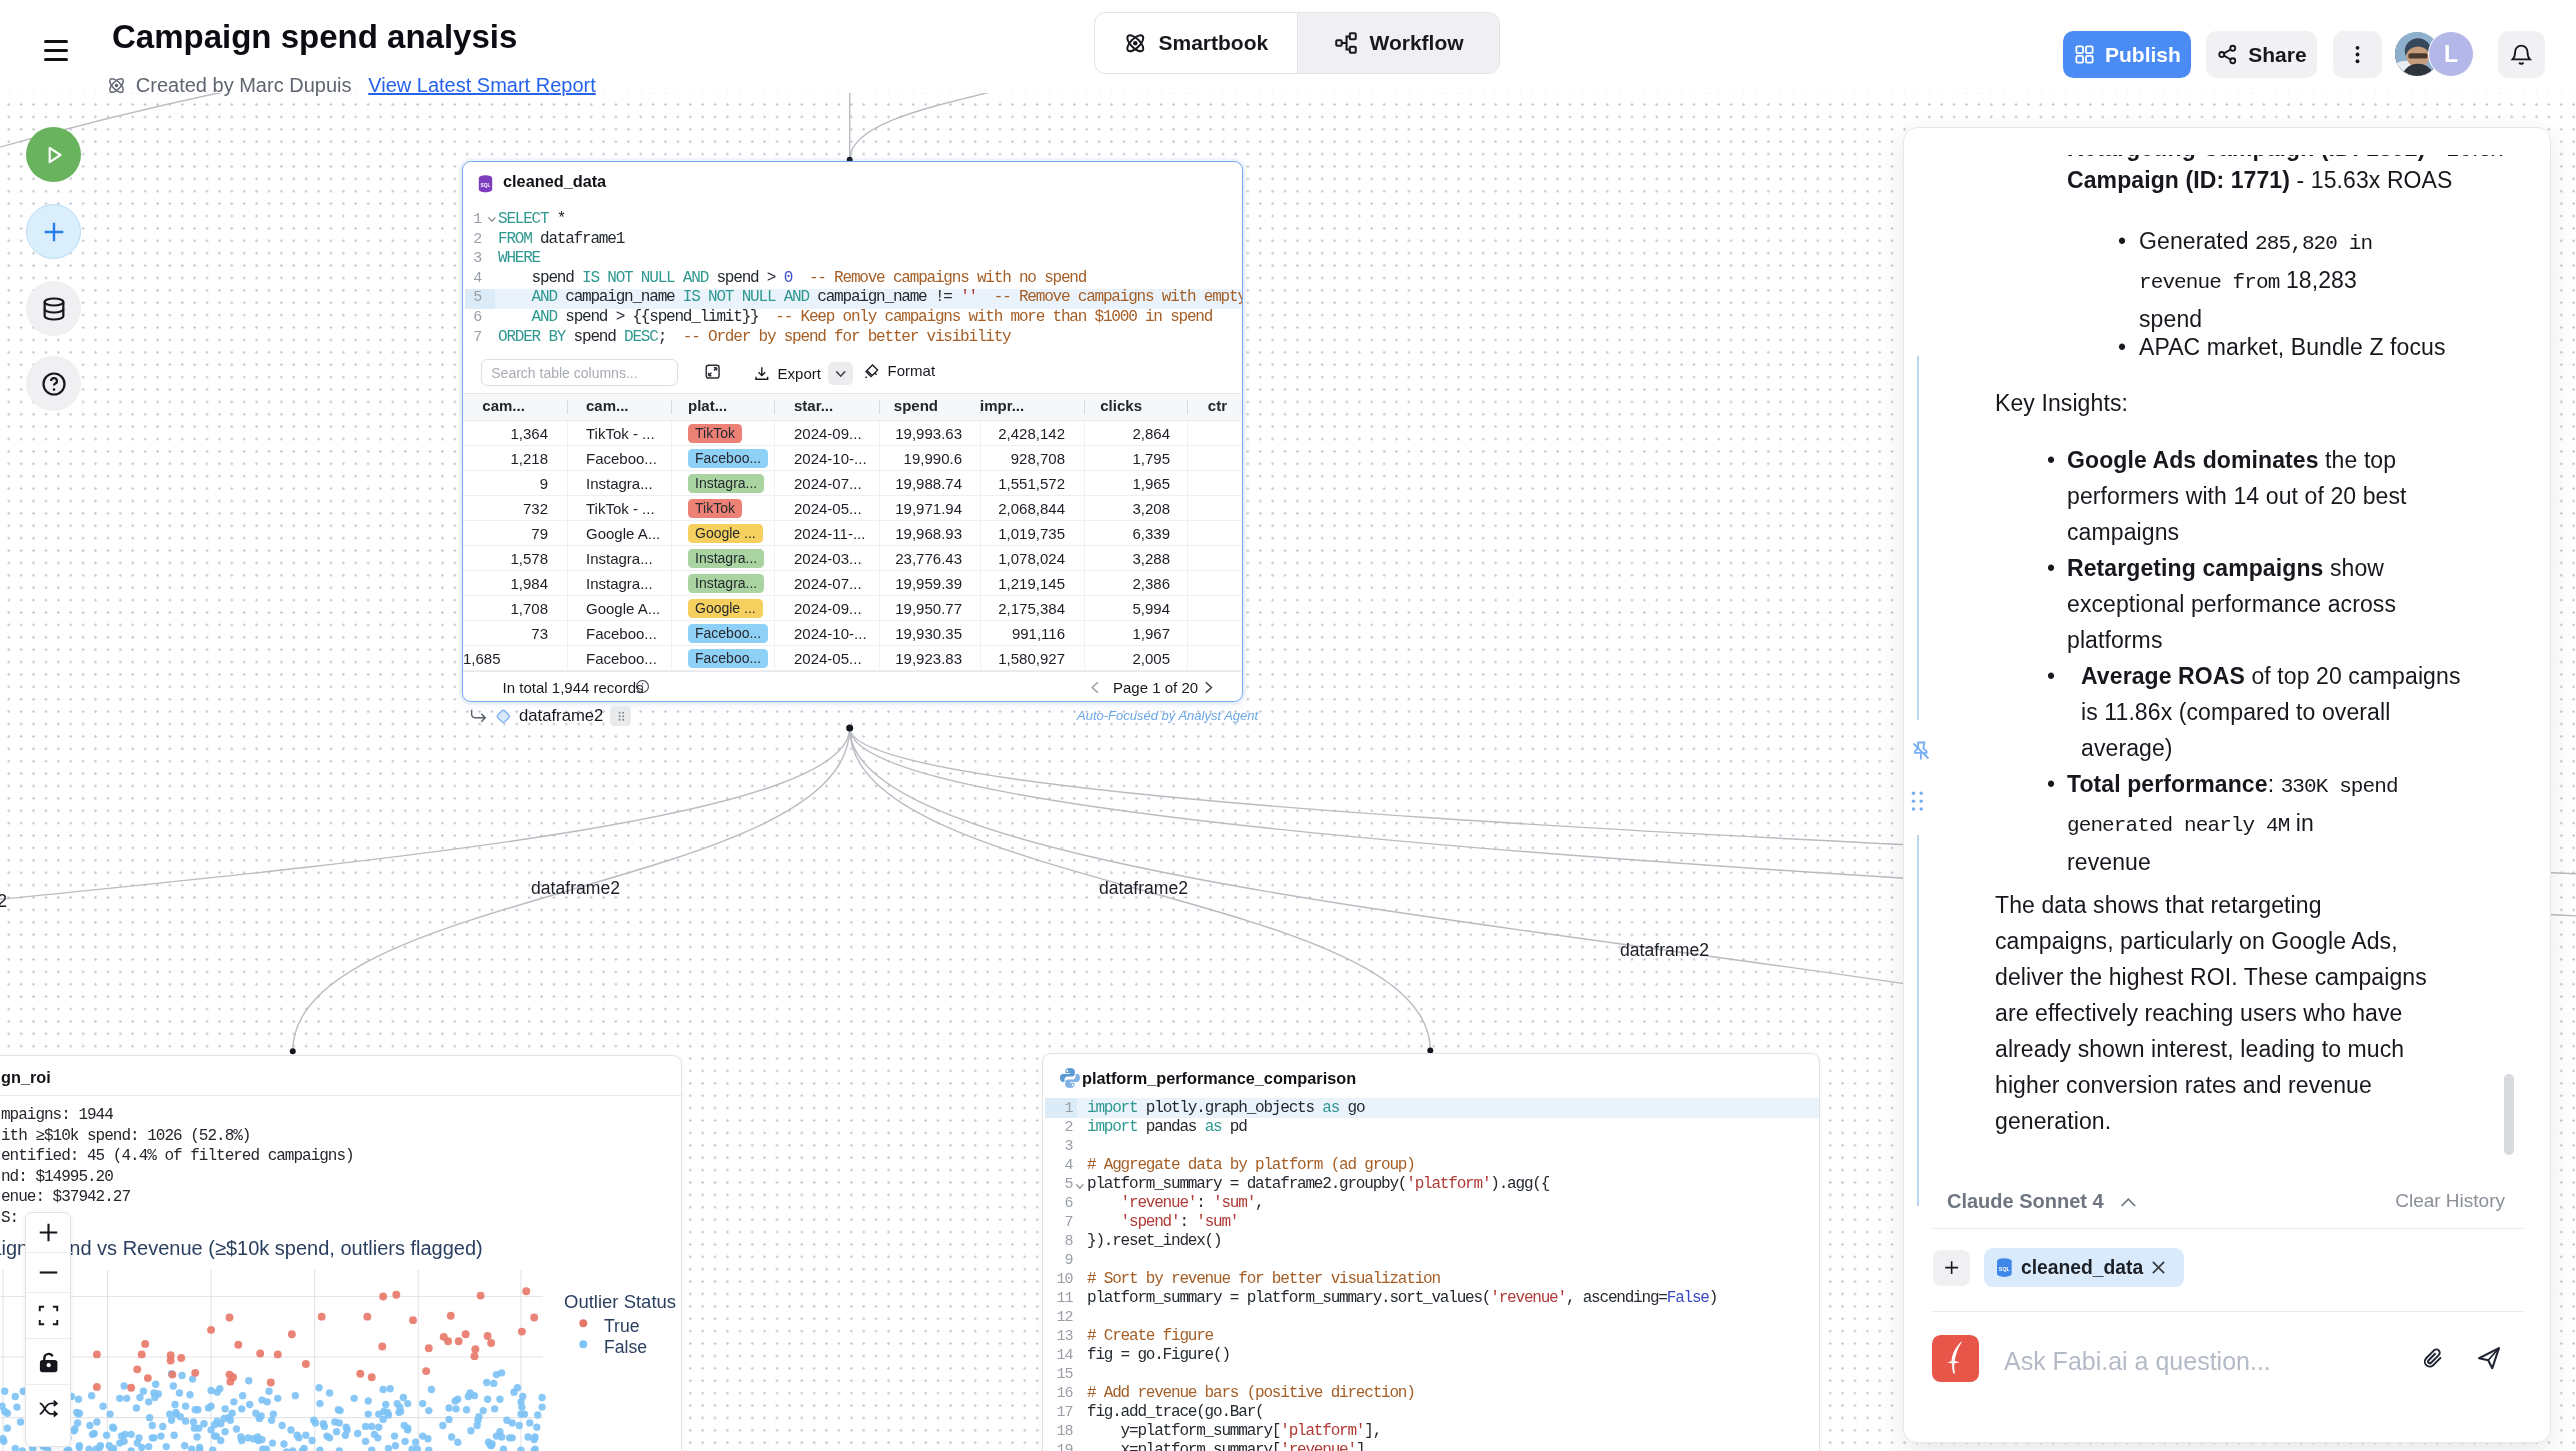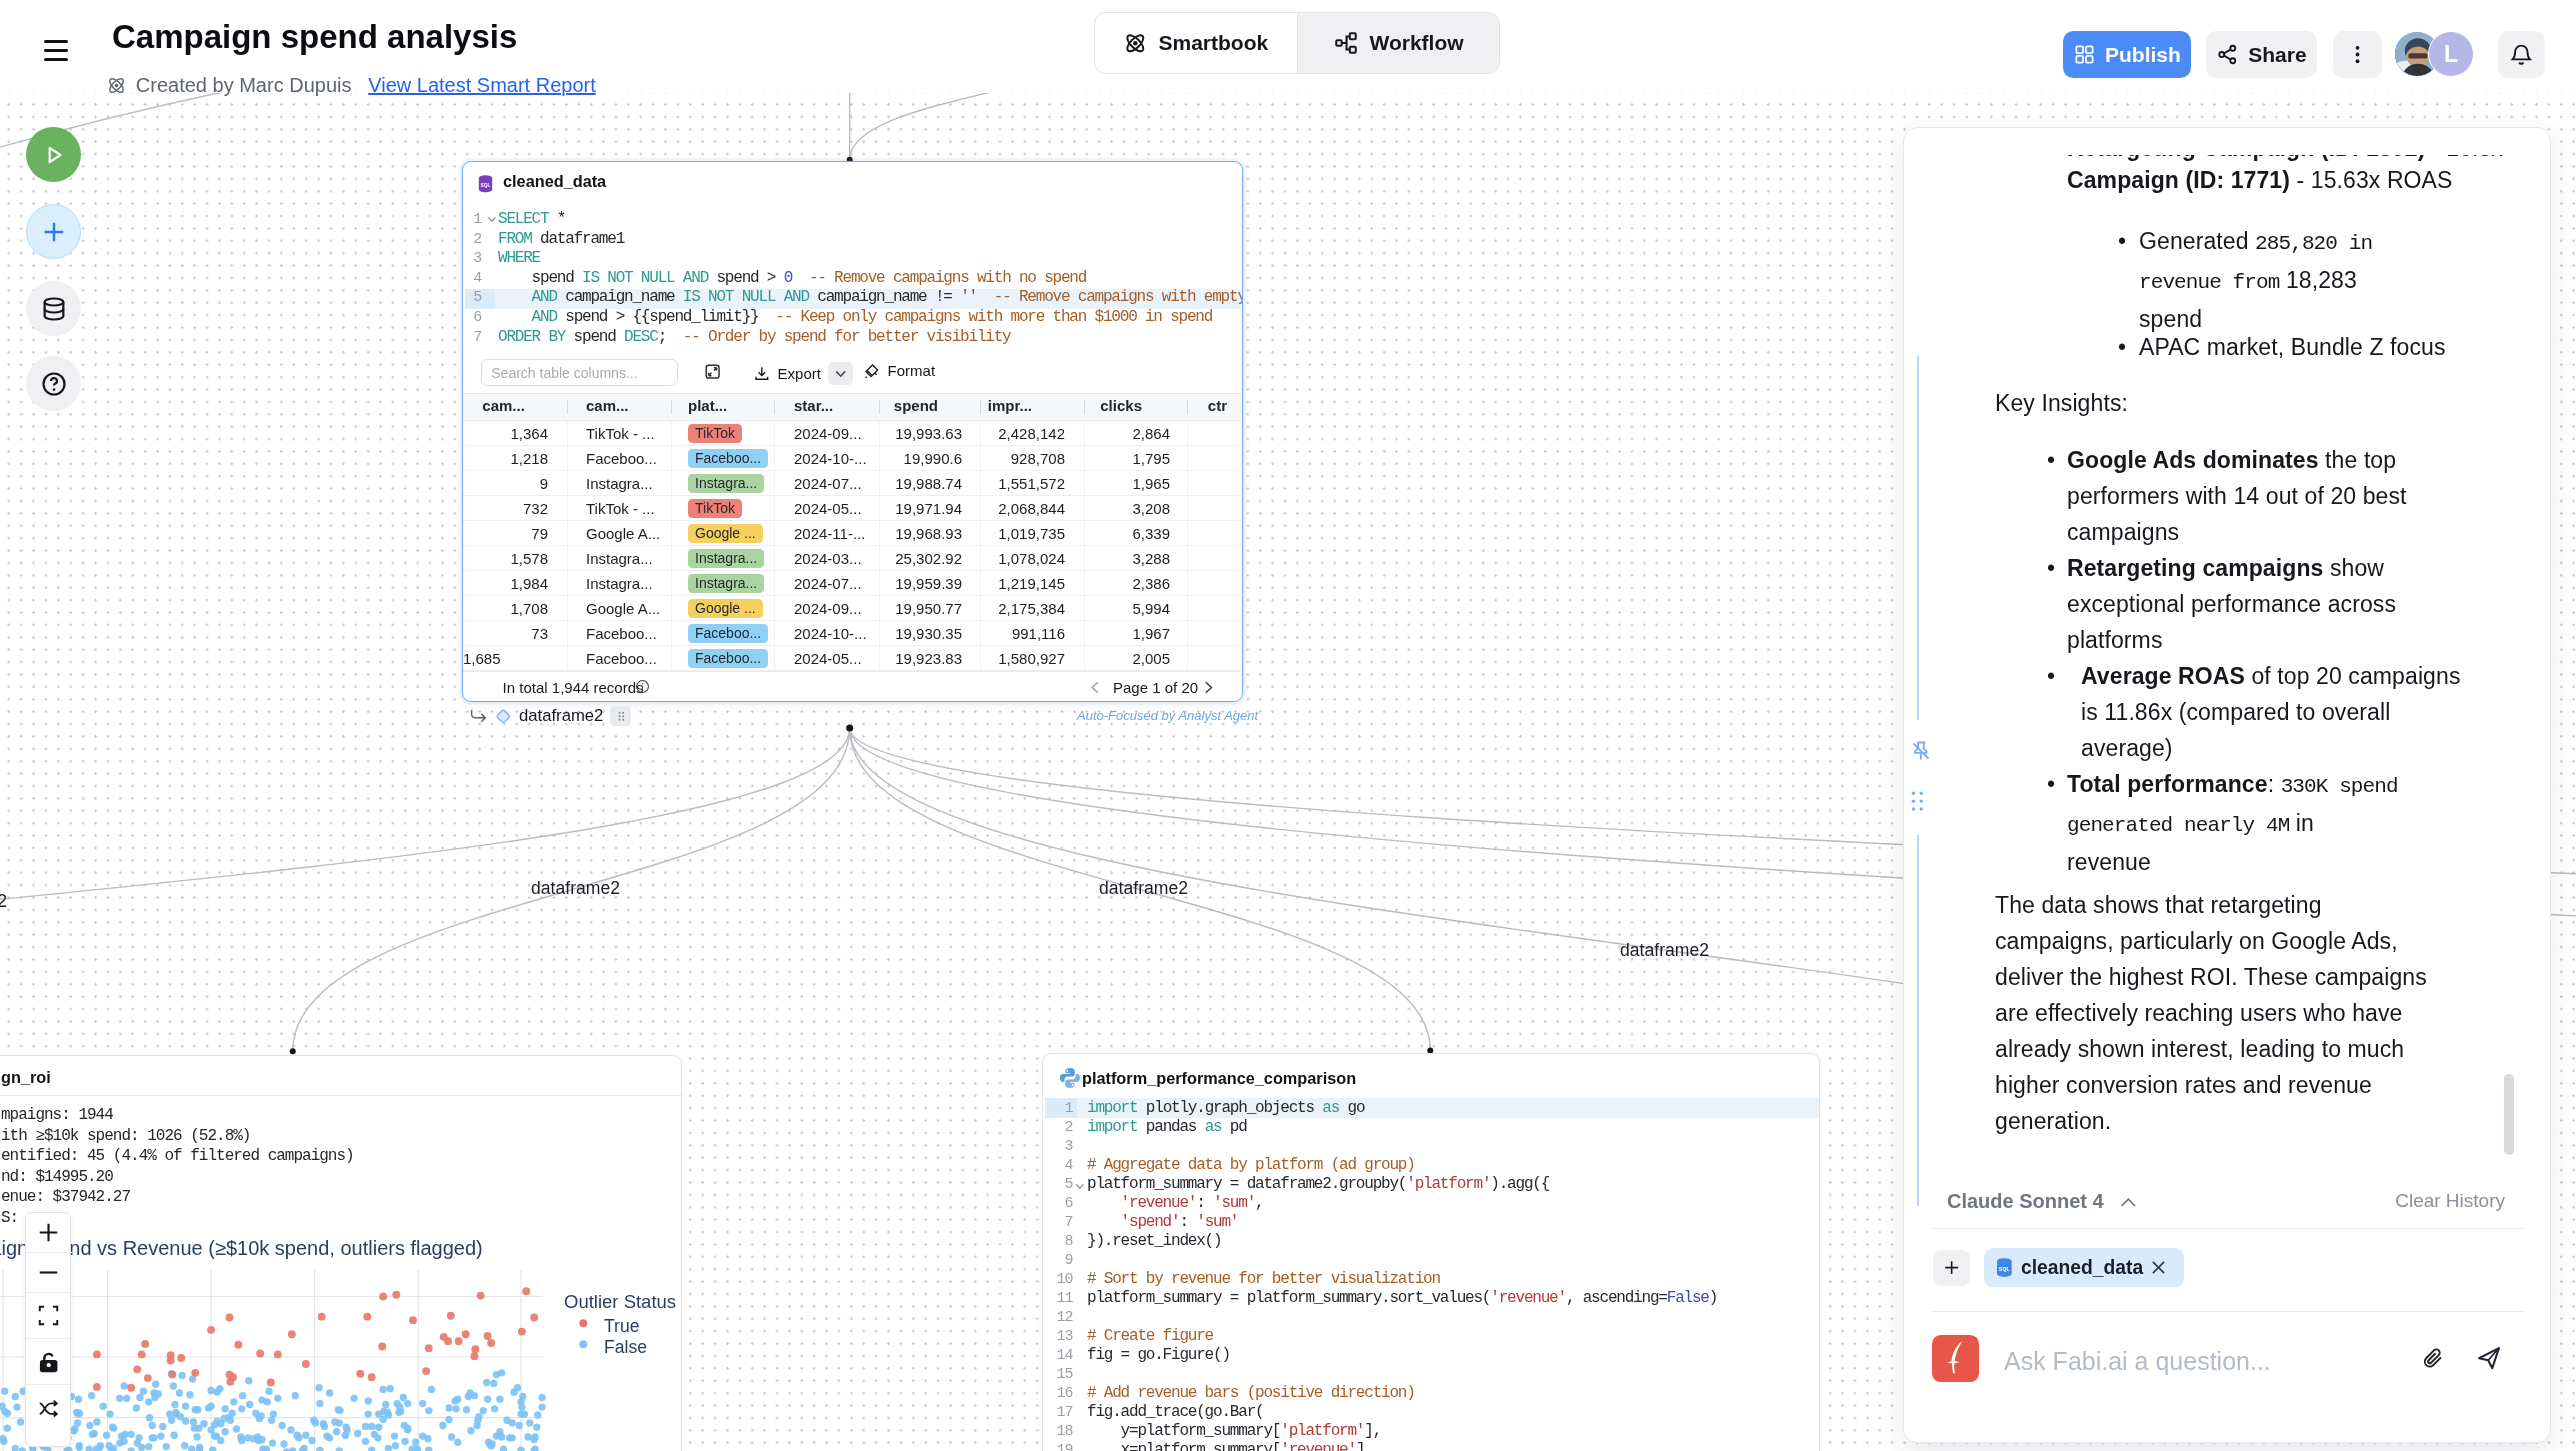--- a/index.html
+++ b/index.html
@@ -237,21 +237,21 @@
   </div>
 
   <div class="abs" style="left:0;top:231px;width:778px;height:28px;background:#f6f7f8;border-top:0.9px solid #e7e8ea;border-bottom:0.9px solid #e7e8ea;"></div>
   <div class="abs" id="tbl" style="left:0;top:231px;width:778px;">
       <div style="position:relative;height:28px;font-weight:bold;font-size:15px;color:#23262c;">
         <span style="position:absolute;left:19.3px;top:4.4px;">cam...</span>
         <span style="position:absolute;left:123px;top:4.4px;">cam...</span>
         <span style="position:absolute;left:225px;top:4.4px;">plat...</span>
         <span style="position:absolute;left:331px;top:4.4px;">star...</span>
         <span style="position:absolute;left:416px;width:59px;top:4.4px;text-align:right;display:inline-block;">spend</span>
-        <span style="position:absolute;left:506px;width:63px;top:4.4px;text-align:right;display:inline-block;">impr...</span>
+        <span style="position:absolute;left:517px;width:63px;top:4.4px;text-align:left;display:inline-block;">impr...</span>
         <span style="position:absolute;left:621px;width:58px;top:4.4px;text-align:right;display:inline-block;">clicks</span>
         <span style="position:absolute;left:724px;width:40px;top:4.4px;text-align:right;display:inline-block;">ctr</span>
         <span style="position:absolute;left:104px;top:7px;width:0.9px;height:14px;background:#d8dadd;"></span>
         <span style="position:absolute;left:208px;top:7px;width:0.9px;height:14px;background:#d8dadd;"></span>
         <span style="position:absolute;left:311px;top:7px;width:0.9px;height:14px;background:#d8dadd;"></span>
         <span style="position:absolute;left:416px;top:7px;width:0.9px;height:14px;background:#d8dadd;"></span>
         <span style="position:absolute;left:517px;top:7px;width:0.9px;height:14px;background:#d8dadd;"></span>
         <span style="position:absolute;left:621px;top:7px;width:0.9px;height:14px;background:#d8dadd;"></span>
         <span style="position:absolute;left:724px;top:7px;width:0.9px;height:14px;background:#d8dadd;"></span>
       </div>
@@ -333,21 +333,21 @@
         <span style="position:absolute;left:416px;top:0;width:0.9px;height:25px;background:#f0f1f3;"></span>
         <span style="position:absolute;left:517px;top:0;width:0.9px;height:25px;background:#f0f1f3;"></span>
         <span style="position:absolute;left:621px;top:0;width:0.9px;height:25px;background:#f0f1f3;"></span>
         <span style="position:absolute;left:724px;top:0;width:0.9px;height:25px;background:#f0f1f3;"></span>
       </div>
       <div style="position:relative;height:25px;font-size:15px;color:#1b1e24;border-bottom:0.9px solid #eeeff1;">
         <span style="position:absolute;left:0;width:85px;top:3.5px;text-align:right;">1,578</span>
         <span style="position:absolute;left:123px;top:3.5px;">Instagra...</span>
         <span style="position:absolute;left:225px;top:2.6px;background:#a9d4a2;border-radius:4.4px;padding:0 7px;height:19.3px;line-height:19.3px;font-size:14px;color:#26292e;">Instagra...</span>
         <span style="position:absolute;left:331px;top:3.5px;">2024-03...</span>
-        <span style="position:absolute;left:416px;width:83px;top:3.5px;text-align:right;">25,302.92</span>
+        <span style="position:absolute;left:416px;width:83px;top:3.5px;text-align:right;">23,776.43</span>
         <span style="position:absolute;left:517px;width:85px;top:3.5px;text-align:right;">1,078,024</span>
         <span style="position:absolute;left:621px;width:86px;top:3.5px;text-align:right;">3,288</span>
         <span style="position:absolute;left:104px;top:0;width:0.9px;height:25px;background:#f0f1f3;"></span>
         <span style="position:absolute;left:208px;top:0;width:0.9px;height:25px;background:#f0f1f3;"></span>
         <span style="position:absolute;left:311px;top:0;width:0.9px;height:25px;background:#f0f1f3;"></span>
         <span style="position:absolute;left:416px;top:0;width:0.9px;height:25px;background:#f0f1f3;"></span>
         <span style="position:absolute;left:517px;top:0;width:0.9px;height:25px;background:#f0f1f3;"></span>
         <span style="position:absolute;left:621px;top:0;width:0.9px;height:25px;background:#f0f1f3;"></span>
         <span style="position:absolute;left:724px;top:0;width:0.9px;height:25px;background:#f0f1f3;"></span>
       </div>

